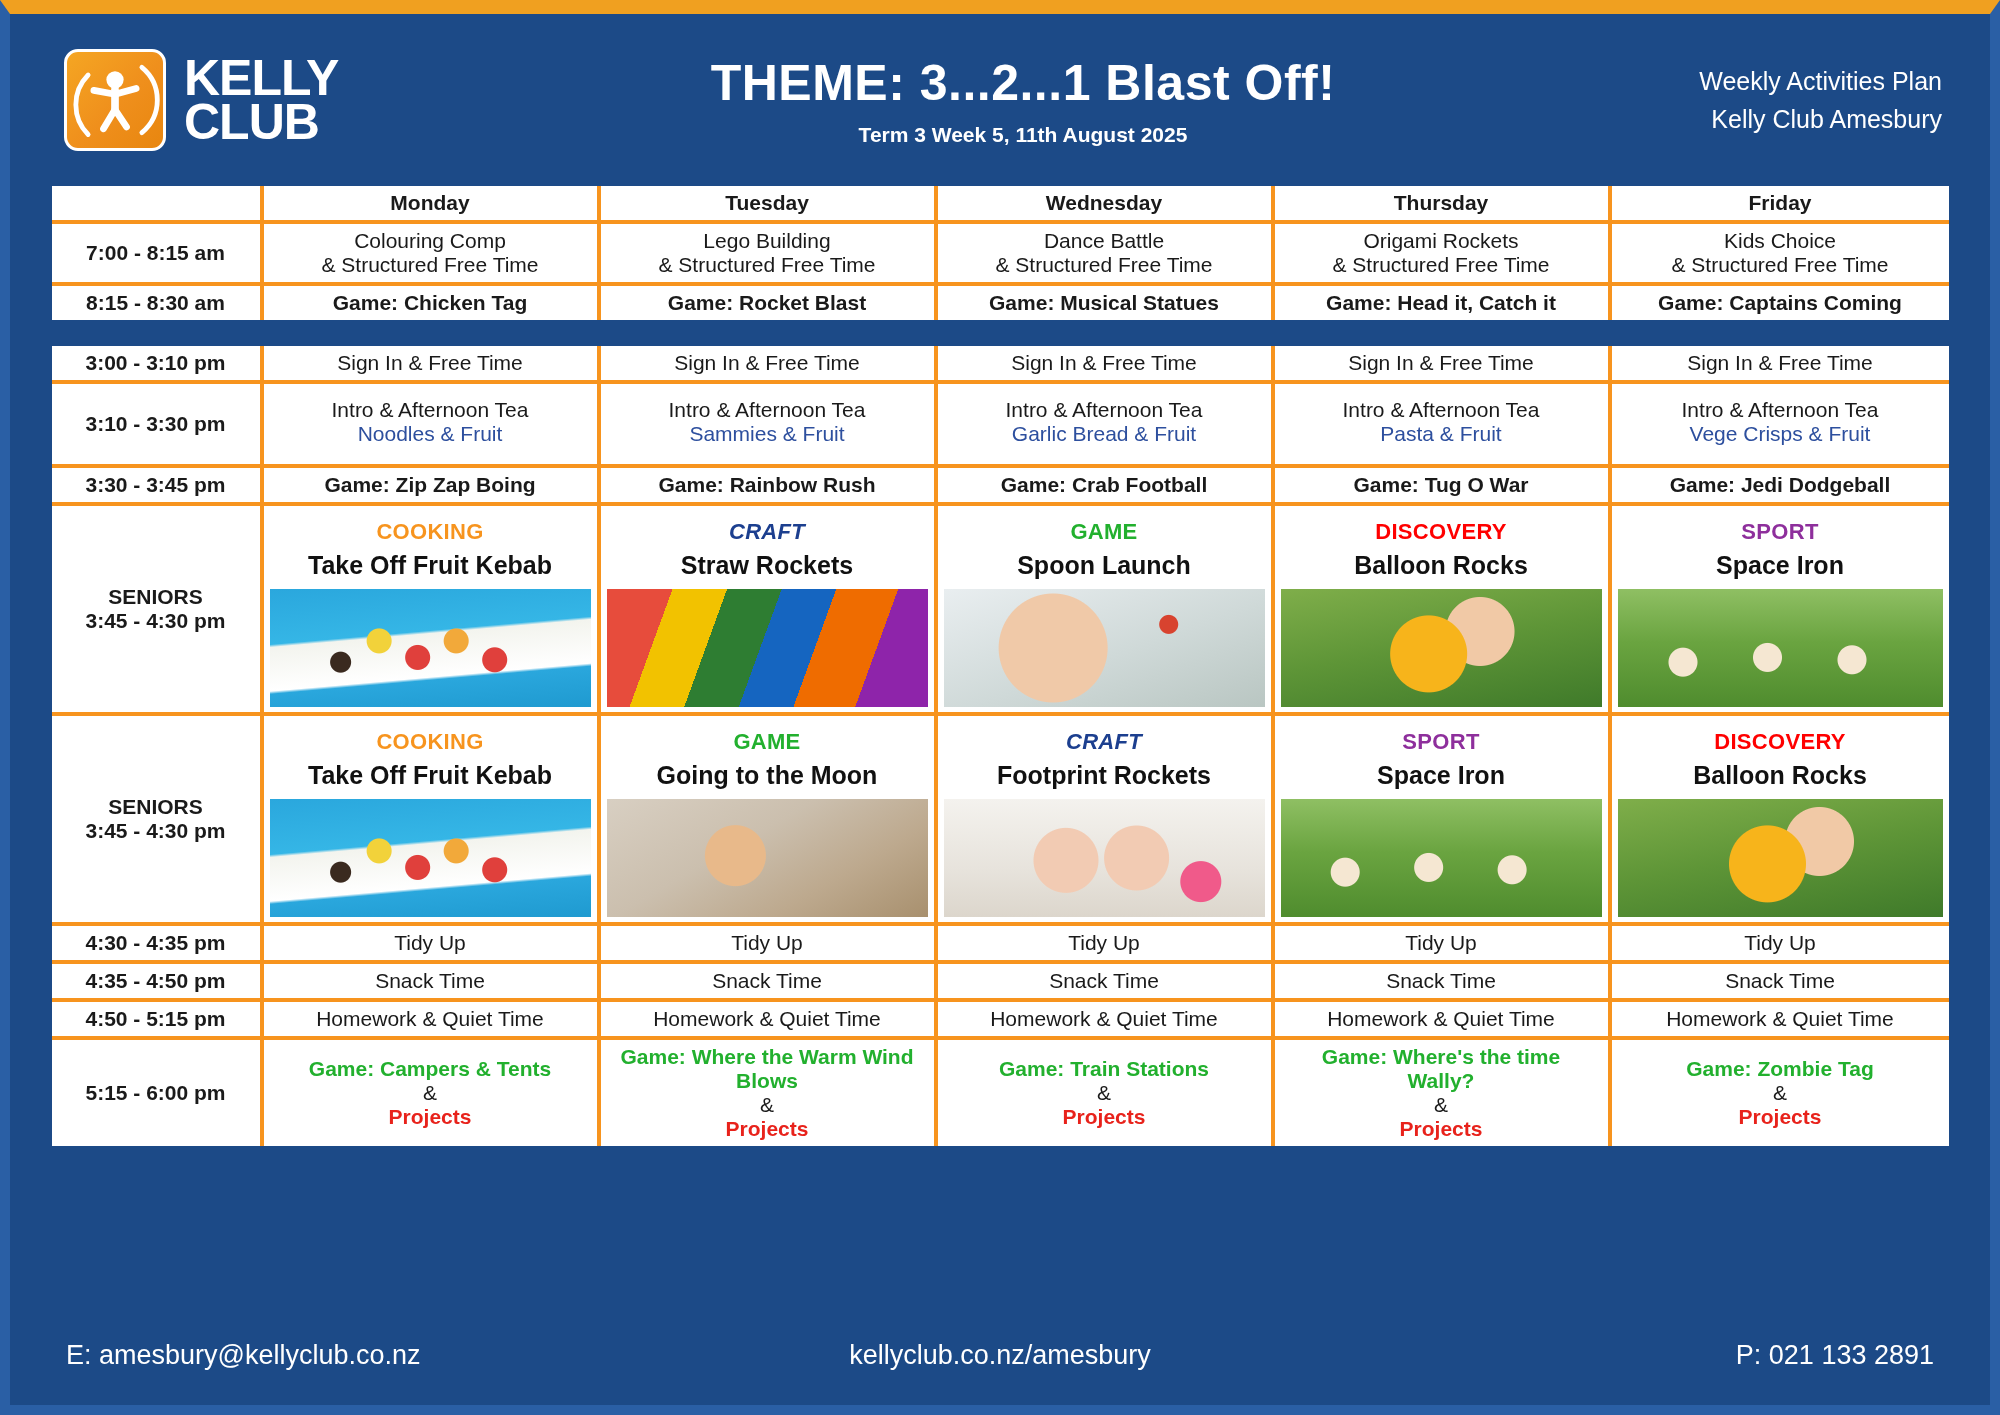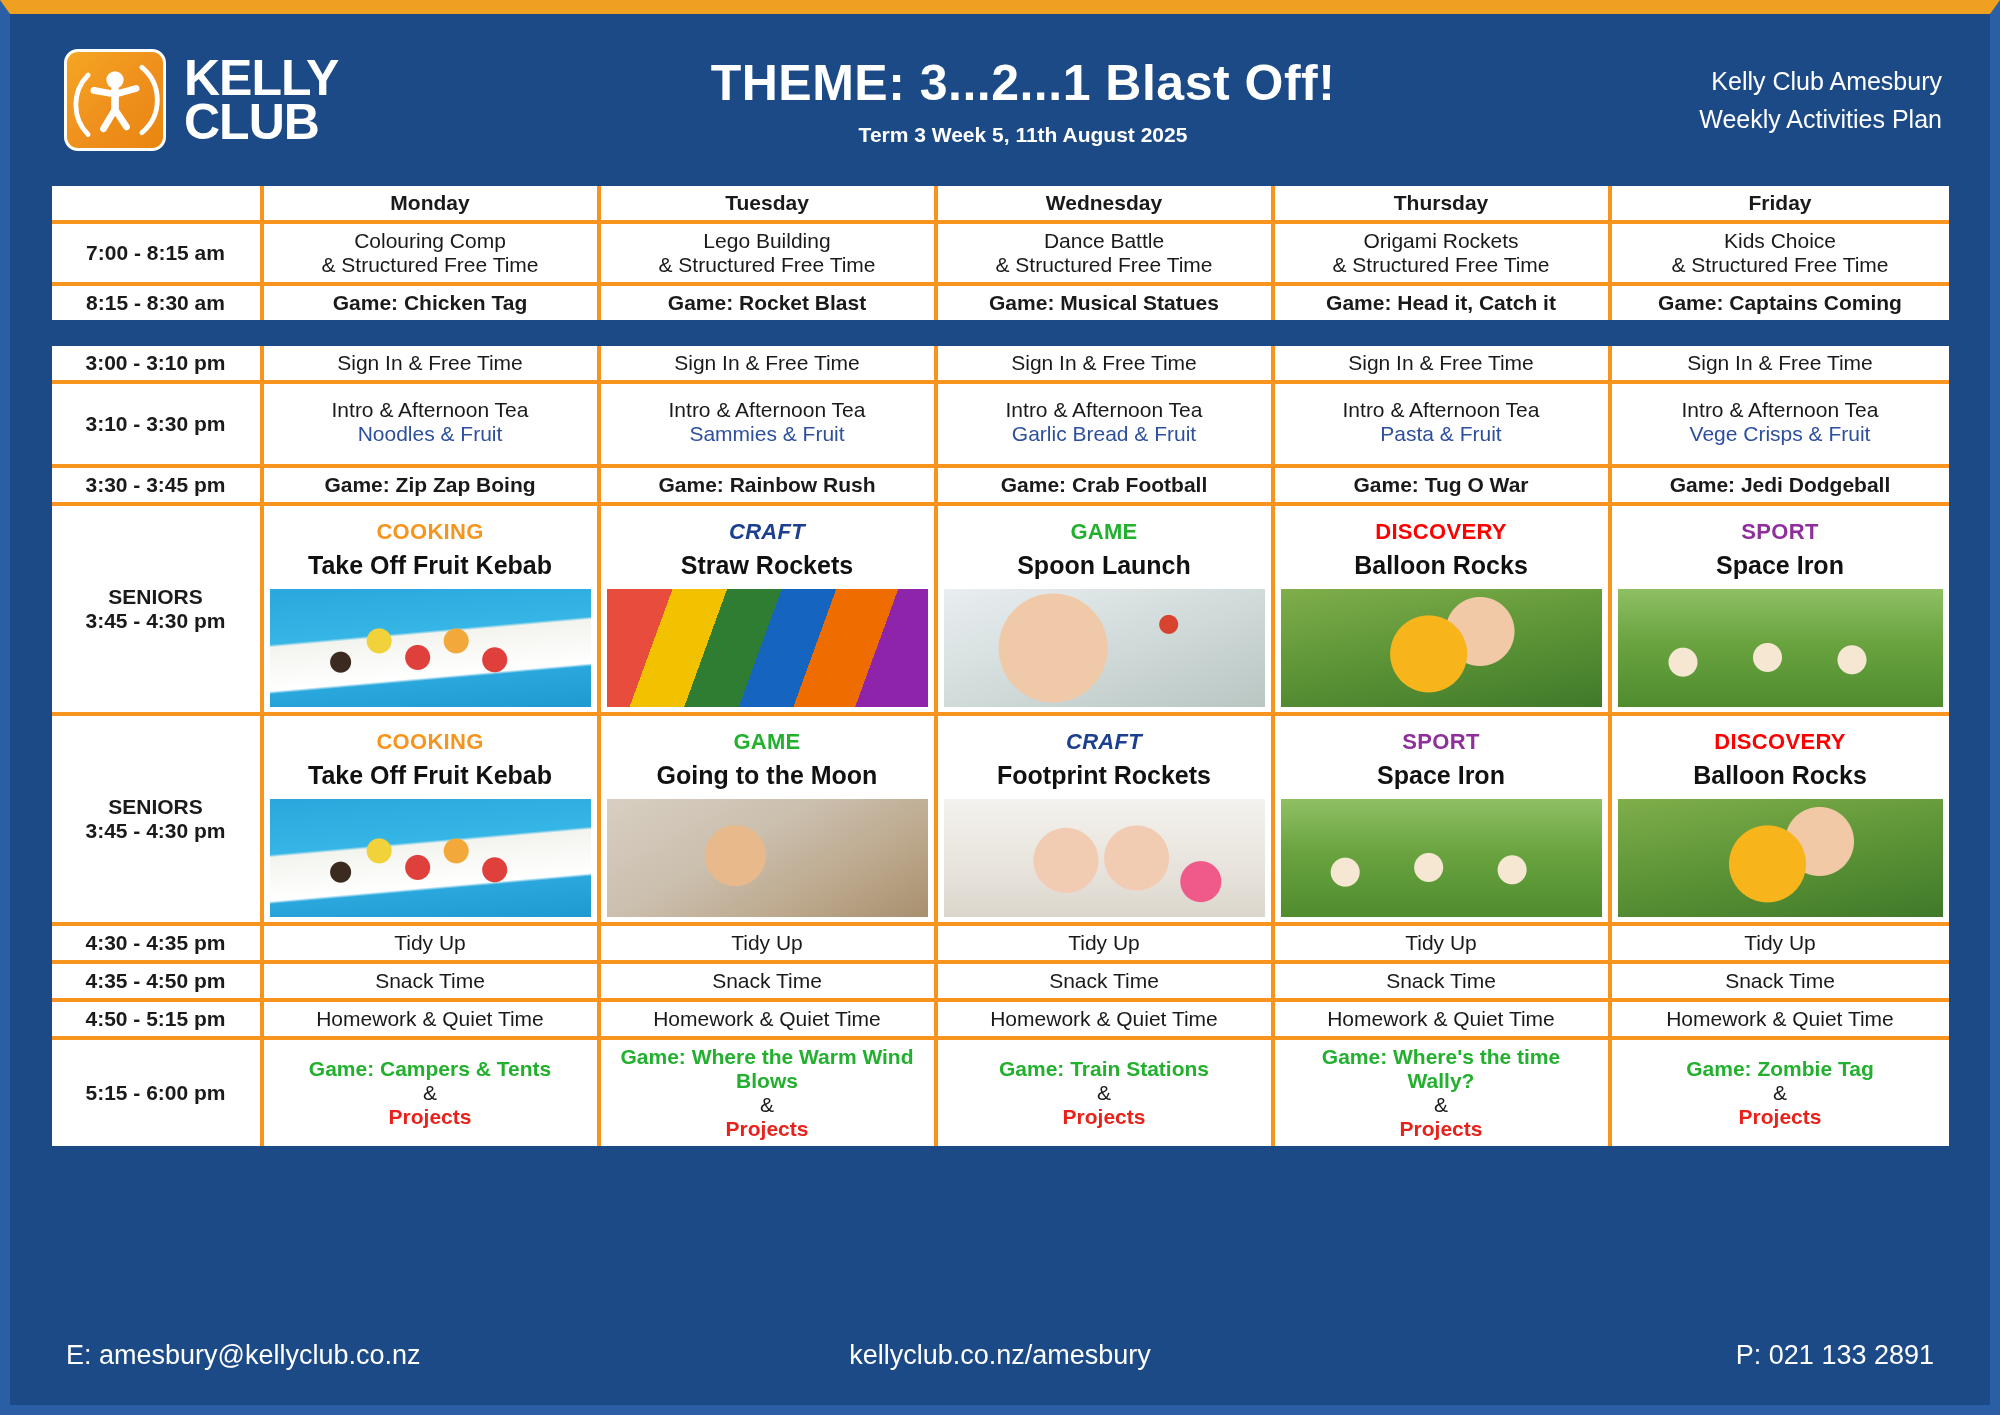--- a/index.html
+++ b/index.html
@@ -155,22 +155,22 @@
         <div>CLUB</div>
       </div>
     </div>
 
     <div class="title-block">
       <div class="theme-title">THEME: 3...2...1 Blast Off!</div>
       <div class="theme-sub">Term 3 Week 5, 11th August 2025</div>
     </div>
 
     <div class="header-right">
+      <div>Weekly Activities Plan</div>
       <div>Kelly Club Amesbury</div>
-      <div>Weekly Activities Plan</div>
     </div>
   </div>
 
   <table class="tbl">
     <colgroup>
       <col class="col-time">
         <col class="col-day">
         <col class="col-day">
         <col class="col-day">
         <col class="col-day">

